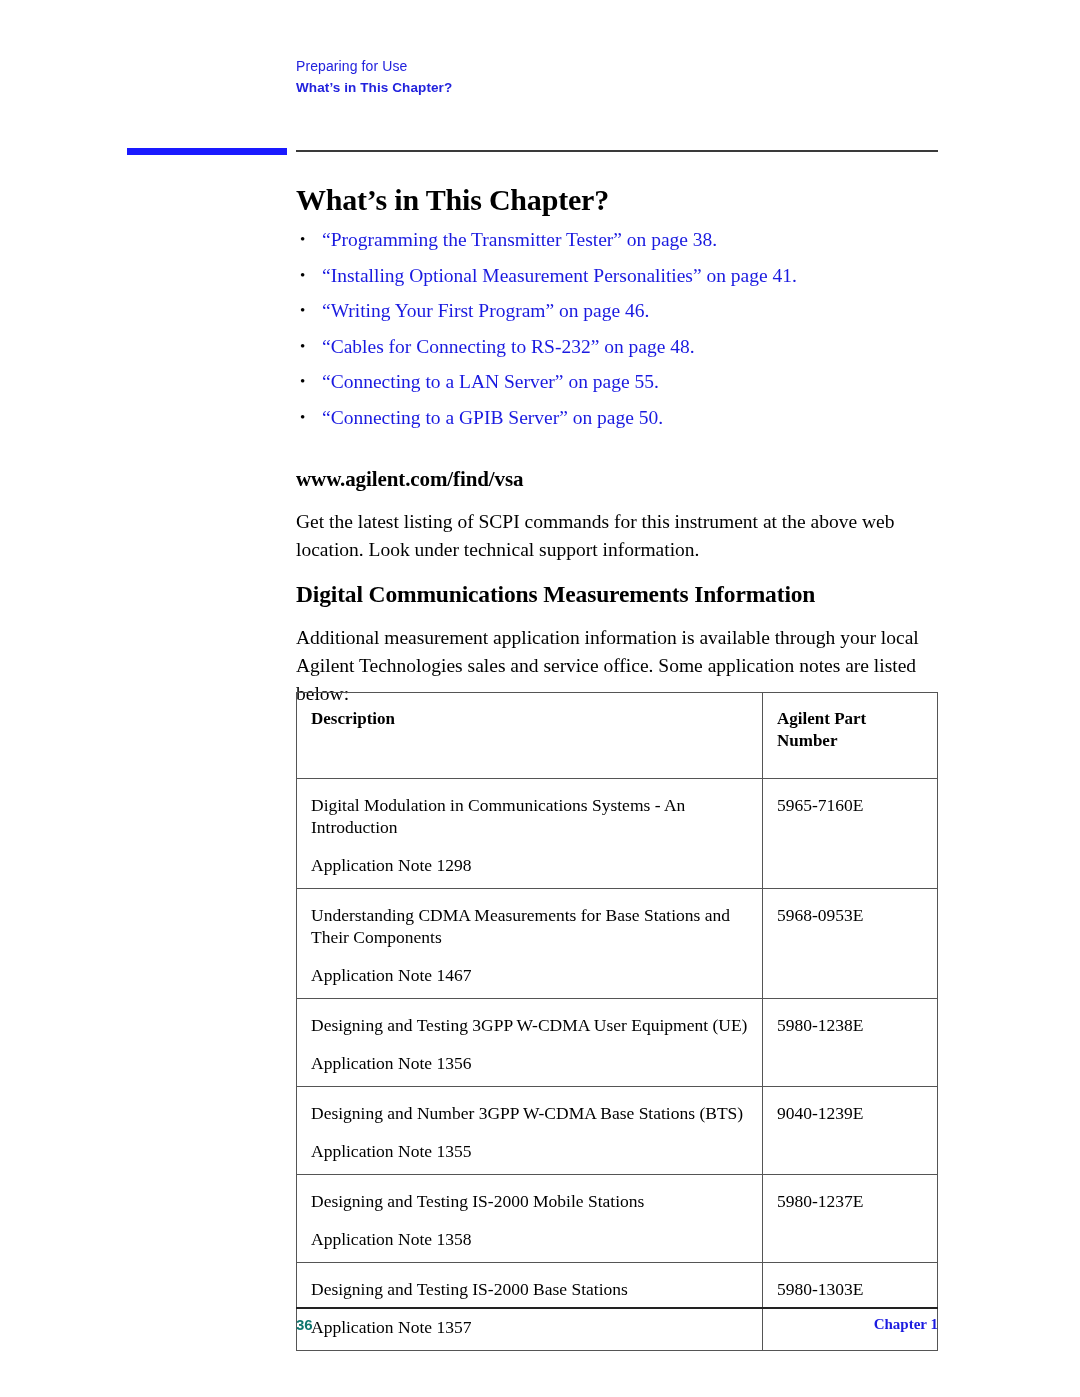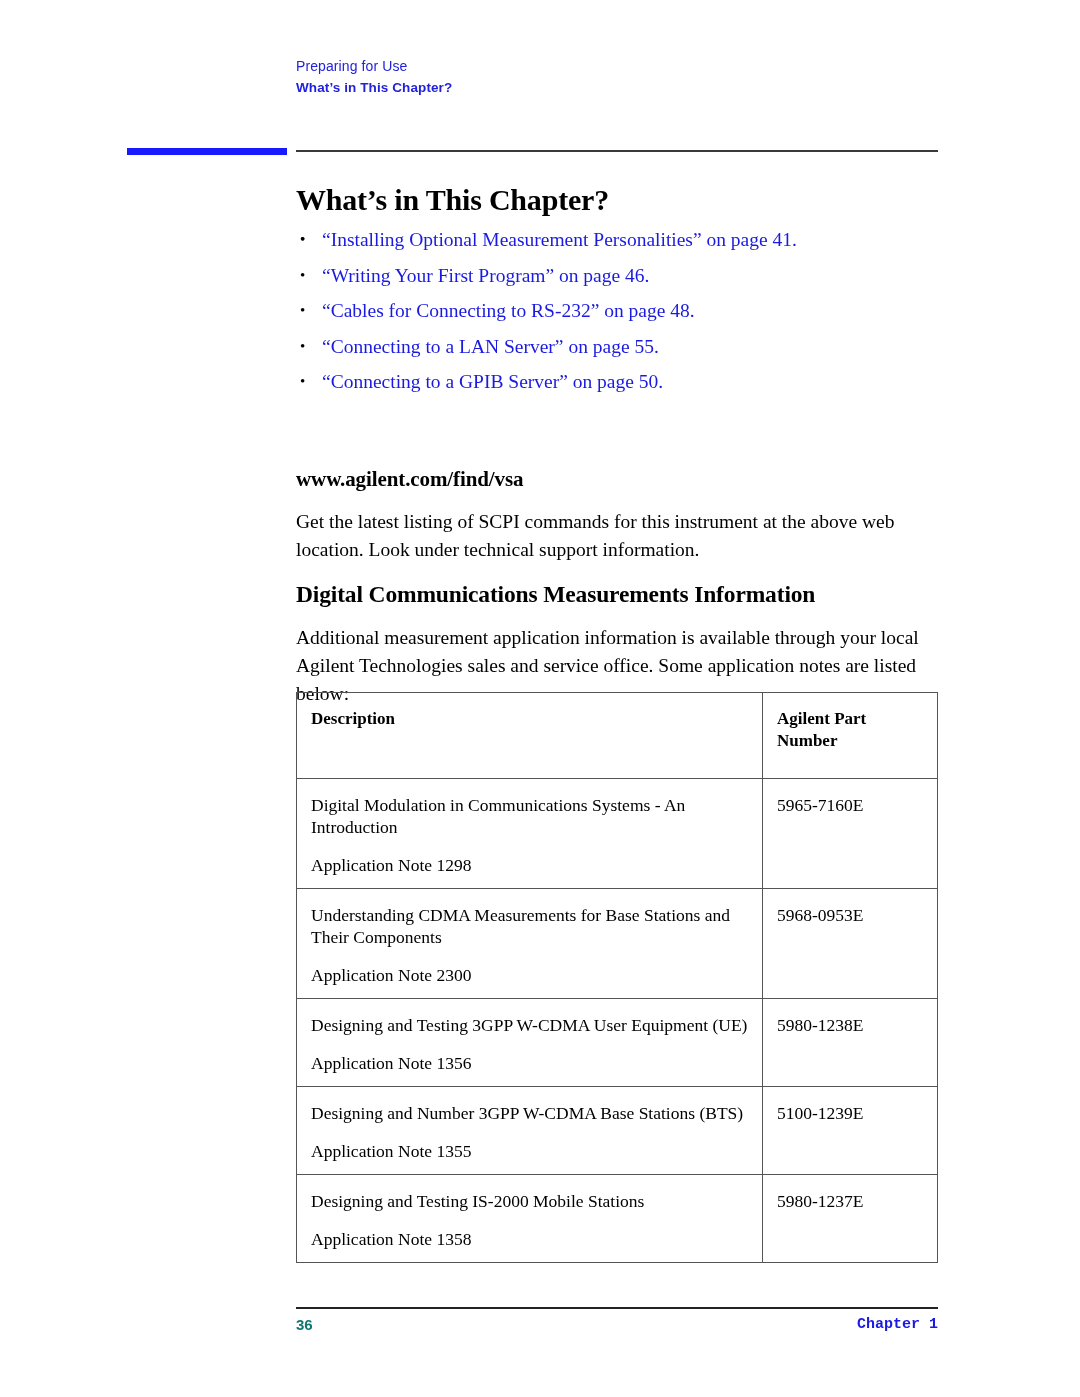--- a/index.html
+++ b/index.html
@@ -186,41 +186,42 @@
     font-weight: bold;
     font-size: 15px;
     color: #0f766e;
   }
   .footer-chapter {
     position: absolute;
     left: 296px;
     top: 1316px;
     width: 642px;
     text-align: right;
-    font-family: Liberation Mono, monospace;
+    font-family: Liberation Serif, serif;
     font-weight: bold;
     font-size: 15px;
     color: #1a1ae0;
   }
 </style>
 </head>
 <body>
 
 <div class="page-header">
   <div class="hdr-line1">Preparing for Use</div>
   <div class="hdr-line2">What’s in This Chapter?</div>
 </div>
 
 <div class="blue-tab"></div>
 <div class="title-rule"></div>
 <h1 class="chapter-title">What’s in This Chapter?</h1>
 
 <div class="link-list">
   <div class="link-item">
     <span class="bullet">•</span>
+    <span class="tail">“Programming the Transmitter Tester” on page  38.</span>
   </div>
   <div class="link-item">
     <span class="bullet">•</span>
     <span class="tail">“Installing Optional Measurement Personalities” on page  41.</span>
   </div>
   <div class="link-item">
     <span class="bullet">•</span>
     <span class="tail">“Writing Your First Program” on page  46.</span>
   </div>
   <div class="link-item">
@@ -261,43 +262,50 @@
     <tr>
       <td>
         <span class="cell-desc-line">Digital Modulation in Communications Systems - An Introduction</span>
         <span class="cell-desc-line cell-note">Application Note 1298</span>
       </td>
       <td>5965-7160E</td>
     </tr>
     <tr>
       <td>
         <span class="cell-desc-line">Understanding CDMA Measurements for Base Stations and Their Components</span>
-        <span class="cell-desc-line cell-note">Application Note 2300</span>
+        <span class="cell-desc-line cell-note">Application Note 1467</span>
       </td>
       <td>5968-0953E</td>
     </tr>
     <tr>
       <td>
         <span class="cell-desc-line">Designing and Testing 3GPP W-CDMA User Equipment (UE)</span>
         <span class="cell-desc-line cell-note">Application Note 1356</span>
       </td>
       <td>5980-1238E</td>
     </tr>
     <tr>
       <td>
         <span class="cell-desc-line">Designing and Number 3GPP W-CDMA Base Stations (BTS)</span>
         <span class="cell-desc-line cell-note">Application Note 1355</span>
       </td>
-      <td>5100-1239E</td>
+      <td>9040-1239E</td>
     </tr>
     <tr>
       <td>
         <span class="cell-desc-line">Designing and Testing IS-2000 Mobile Stations</span>
         <span class="cell-desc-line cell-note">Application Note 1358</span>
       </td>
       <td>5980-1237E</td>
+    </tr>
+    <tr>
+      <td>
+        <span class="cell-desc-line">Designing and Testing IS-2000 Base Stations</span>
+        <span class="cell-desc-line cell-note">Application Note 1357</span>
+      </td>
+      <td>5980-1303E</td>
     </tr>
   </tbody>
 </table>
 
 <div class="footer-rule"></div>
 <div class="footer-page">36</div>
 <div class="footer-chapter">Chapter 1</div>
 
 </body></html>

